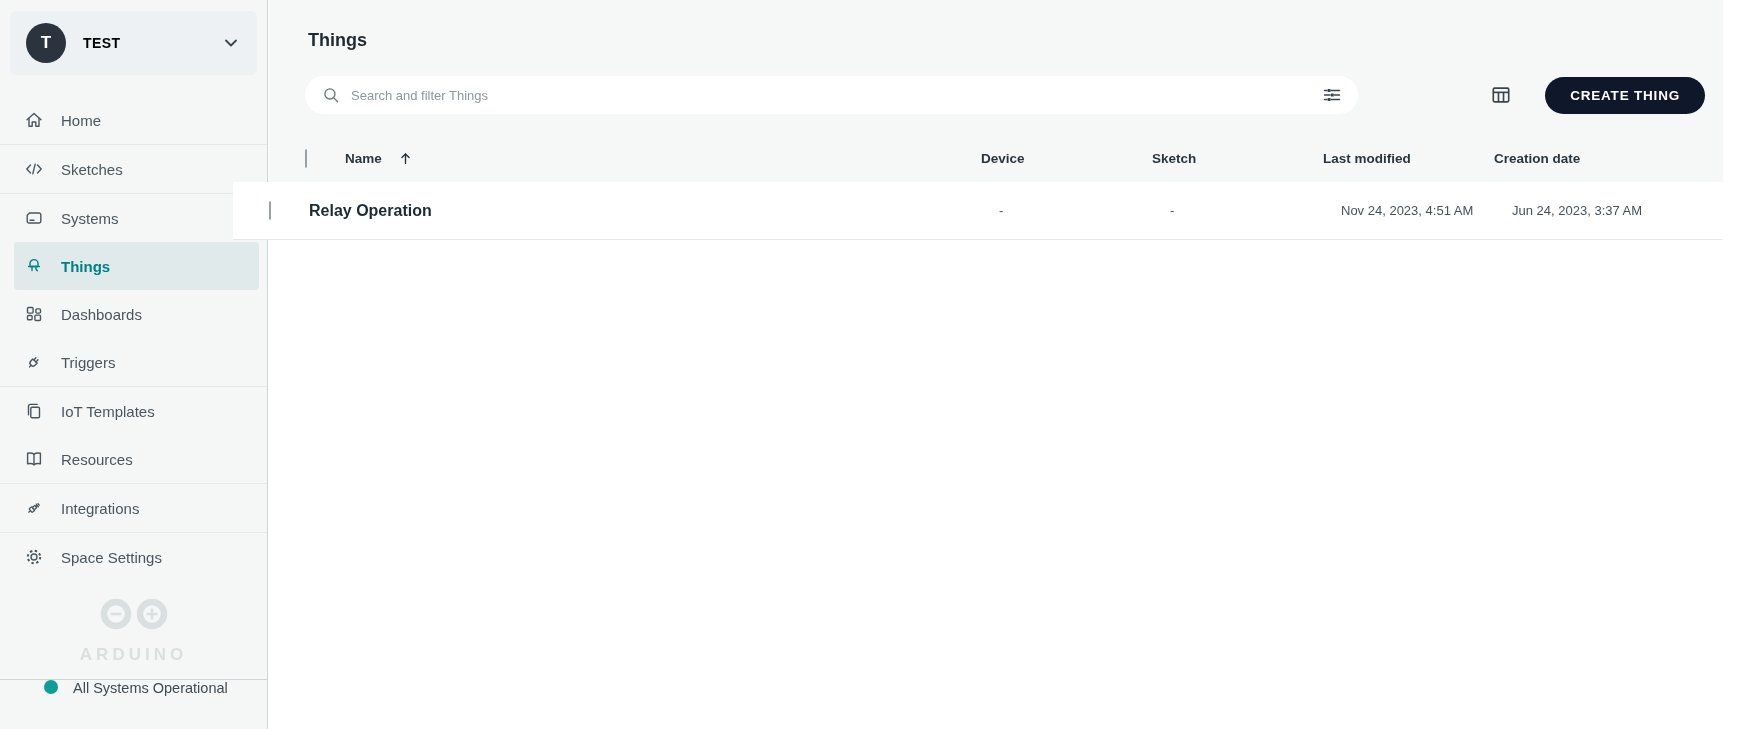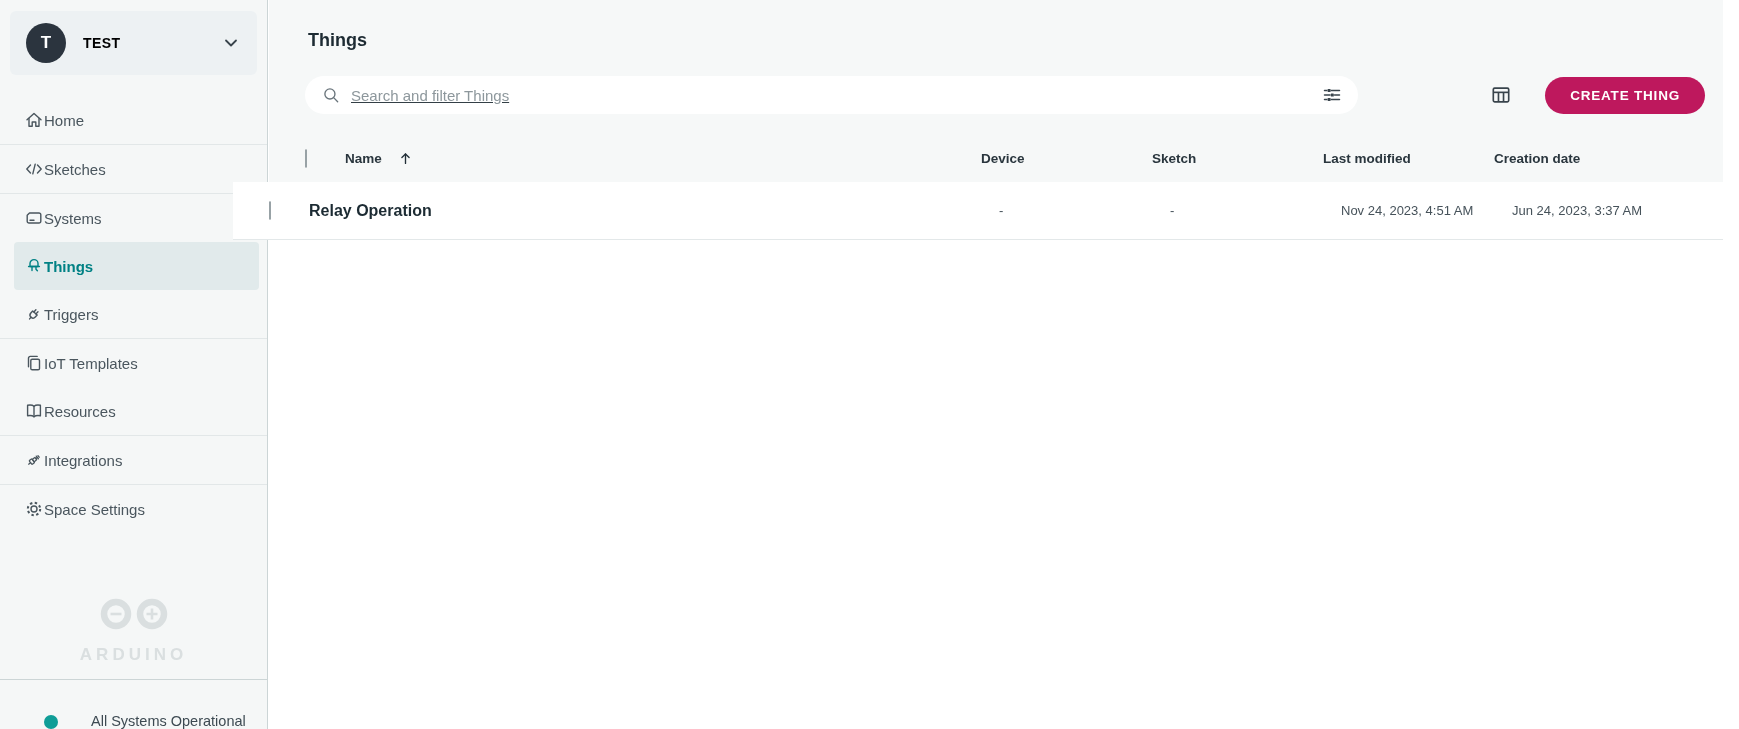--- a/index.html
+++ b/index.html
@@ -16,56 +16,56 @@
     cursor:pointer; }
   .avatar { width:40px; height:40px; border-radius:50%; background:#2b343e;
     color:#fff; font-size:17px; font-weight:700; display:flex;
     align-items:center; justify-content:center; flex:0 0 auto; }
   .ws-name { margin-left:17px; font-size:14px; font-weight:700;
     color:#000000; letter-spacing:.4px; }
   .ws-chevron { margin-left:auto; color:#39444c; display:flex; }
 
   .nav { margin-top:21px; }
   .nav-item { height:48px; display:flex; align-items:center;
-    padding-left:24px; font-size:15px; color:#4a565e;
+    padding-left:24px; gap:17px; font-size:15px; color:#4a565e;
     cursor:pointer; }
   .nav-item .ic { width:20px; height:20px; display:flex; color:#4a565e; }
   .nav-item.active { margin:0 8px 0 14px; padding-left:10px;
     border-radius:4px; background:#e1eaeb; color:#008184; font-weight:700; }
   .nav-item.active .ic { color:#008184; }
   .nav-divider { height:1px; background:#e2e7e8; }
 
   .side-bottom { margin-top:auto; text-align:center; padding-bottom:14px; }
   .logo-word { font-size:17px; font-weight:700; letter-spacing:4px;
     color:#dadfe0; margin-top:2px; }
   .status-bar { height:50px; border-top:1px solid #ccd5d6; display:flex;
-    align-items:flex-end; padding-left:44px; gap:33px; }
+    align-items:flex-start; padding-left:44px; gap:15px; }
   .status-dot { width:14px; height:14px; border-radius:50%; background:#0f9d97; }
   .status-text { font-size:14.5px; color:#3d4a52; }
 
   
   .main { position:absolute; left:269px; right:0; top:0; bottom:0; background:#fff; }
   .scroll-strip { position:absolute; right:0; top:0; bottom:0; width:16px; background:#fff; }
   .main-inner { margin-right:16px; }
   .main-header { background:#f6f8f8; padding:0 18px 0 36px; }
   .page-title { padding-top:30px; font-size:18px; font-weight:700; color:#1d2b33;
     padding-left:3px; }
 
   .toolbar { margin-top:25px; display:flex; align-items:center; }
   .search-box { position:relative; width:1053px; height:38px; }
   .search-input { width:100%; height:38px; border:none; border-radius:19px;
-    background:#fff; padding:0 52px 0 46px; font-size:15px; color:#333f46;
-    outline:none; font-family:inherit;text-decoration:underline; }
+    background:#fff; padding:0 52px 0 46px; font-size:13px; color:#333f46;
+    outline:none; font-family:inherit; }
   .search-input::placeholder { color:#8d979c; }
   .search-ic { position:absolute; left:17px; top:10px; color:#69747b; }
   .filter-ic { position:absolute; right:16px; top:9px; color:#39444c; cursor:pointer; }
   .cols-btn { margin-left:auto; width:22px; height:22px; color:#39444c;
     cursor:pointer; display:flex; }
   .create-btn { margin-left:33px; height:37px; padding:0 25px; border:none;
-    border-radius:19px; background:#be185d; color:#fff; font-size:13.5px;
+    border-radius:19px; background:#0f172a; color:#fff; font-size:13.5px;
     font-weight:700; letter-spacing:.8px; cursor:pointer; font-family:inherit; }
 
   .tgrid { display:grid; grid-template-columns:40px 1fr 171px 171px 171px 211px;
     align-items:center; }
   .thead { margin-top:21px; height:47px; }
   .th { font-size:13.5px; font-weight:700; color:#2a363e; }
   .th-name { display:flex; align-items:center; gap:16px; cursor:pointer; }
   .sort-ic { color:#222f38; display:flex; }
   .checkbox { width:18px; height:18px; border:1px solid #98a2a6; border-radius:4px;
     background:#fff; cursor:pointer; }
@@ -128,20 +128,31 @@
         <svg width="20" height="20" viewBox="0 0 20 20" fill="none" stroke="currentColor" stroke-width="1.4" stroke-linecap="round" stroke-linejoin="round">
             <path d="M6 10.5 V7.6 A4 4 0 0 1 14 7.6 V10.5 Z"></path>
             <path d="M4.6 10.5 H15.4"></path>
             <path d="M8 10.5 V14.6"></path>
             <path d="M12 10.5 V13.2 L13.4 14.8"></path>
           </svg>
       </span>
       <span>Things</span>
     </div>
 
+    <div class="nav-item">
+      <span class="ic">
+        <svg width="20" height="20" viewBox="0 0 20 20" fill="none" stroke="currentColor" stroke-width="1.4" stroke-linejoin="round">
+            <rect x="3.5" y="3.5" width="5.6" height="5.6" rx="1"></rect>
+            <rect x="11.9" y="4.9" width="4.6" height="4.2" rx="1"></rect>
+            <rect x="3.5" y="11.5" width="4.6" height="4.2" rx="1"></rect>
+            <rect x="10.9" y="11.1" width="5.6" height="5.4" rx="1"></rect>
+          </svg>
+      </span>
+      <span>Dashboards</span>
+    </div>
 
     <div class="nav-item">
       <span class="ic">
         <svg width="20" height="20" viewBox="0 0 20 20" fill="none" stroke="currentColor" stroke-width="1.4" stroke-linecap="round" stroke-linejoin="round">
             <g transform="rotate(42 10 10)">
               <path d="M7 8.6 H13 V11.4 A3 3 0 0 1 7 11.4 Z"></path>
               <path d="M8.6 8.6 V5.6"></path>
               <path d="M11.4 8.6 V5.6"></path>
               <path d="M10 14.4 V16.6"></path>
             </g>

